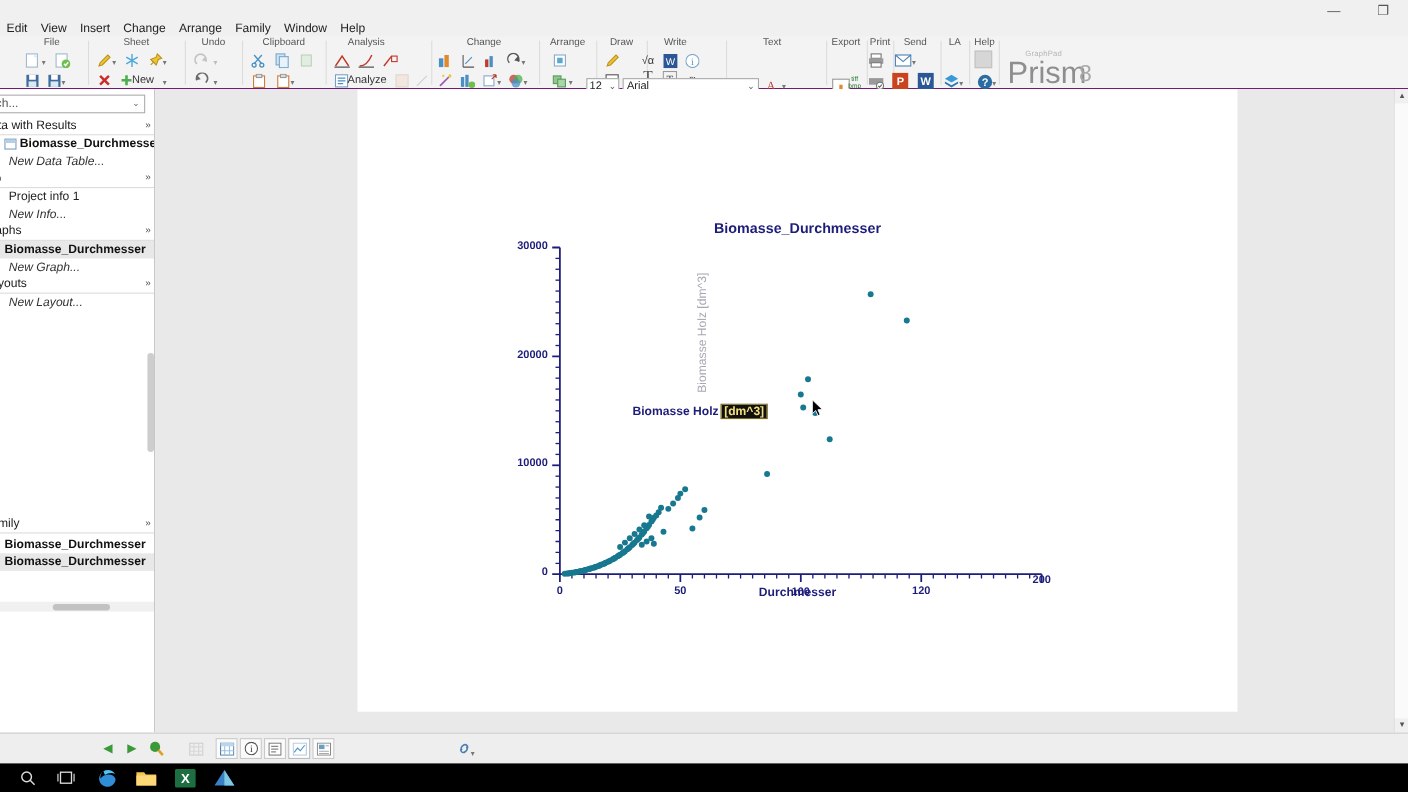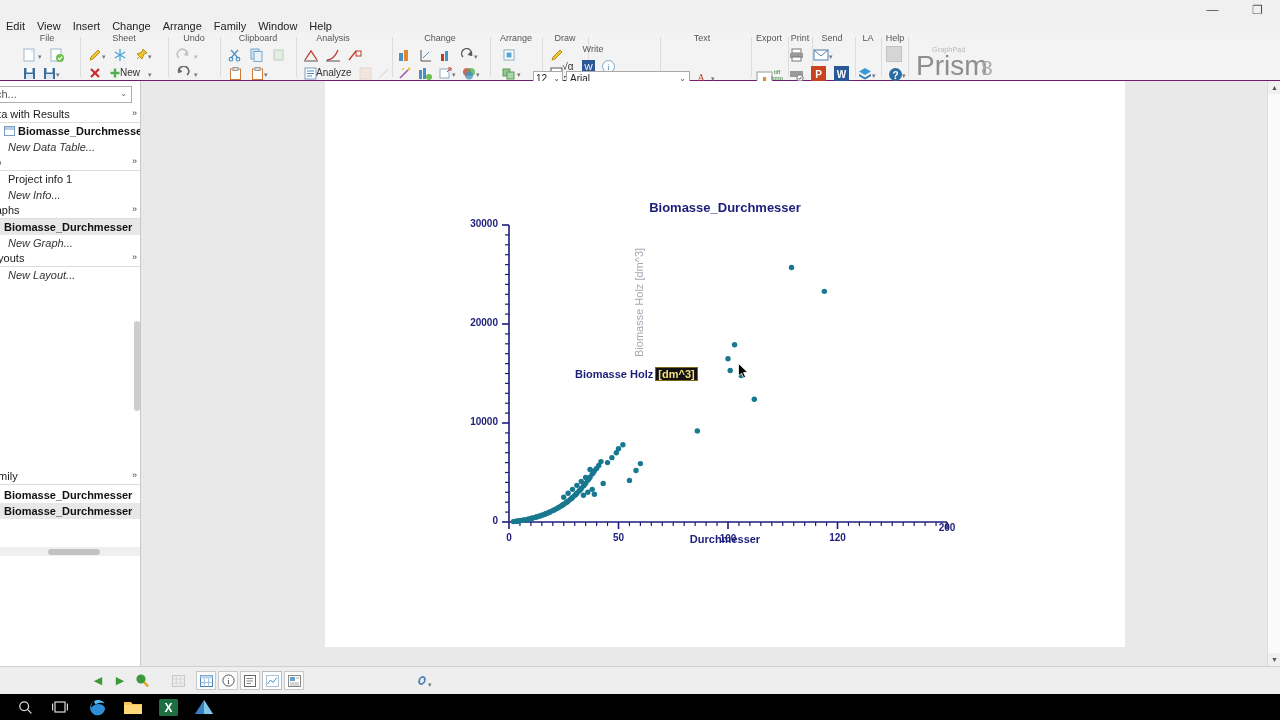--- a/index.html
+++ b/index.html
@@ -369,21 +369,21 @@
     </div>
     <div class="ricon" style="left:4px;top:32px;">
       <svg width="14" height="12" viewBox="0 0 14 12">
           <rect x="1" y="1" width="11" height="9" fill="#fff" stroke="#555"></rect>
         </svg>
     </div>
     <div class="carret" style="left:22px;top:38px;">▾</div>
   </div>
   <div class="rgsep" style="left:588px;"></div>
 
-  <div class="rgroup" style="left:559px;width:68px;margin-top:11px;">
+  <div class="rgroup" style="left:580px;width:68px;">
     <div class="rgtitle">Write</div>
     <div class="ricon" style="left:0px;top:14px;font-size:10px;color:#333;">
       <span>√α</span>
     </div>
     <div class="ricon" style="left:20px;top:14px;">
       <svg width="13" height="13" viewBox="0 0 13 13">
           <rect x="0" y="0" width="13" height="13" fill="#2b5797"></rect>
           <text x="6.5" y="10" font-size="9" fill="#fff" text-anchor="middle" font-family="Liberation Sans">W</text>
         </svg>
     </div>

